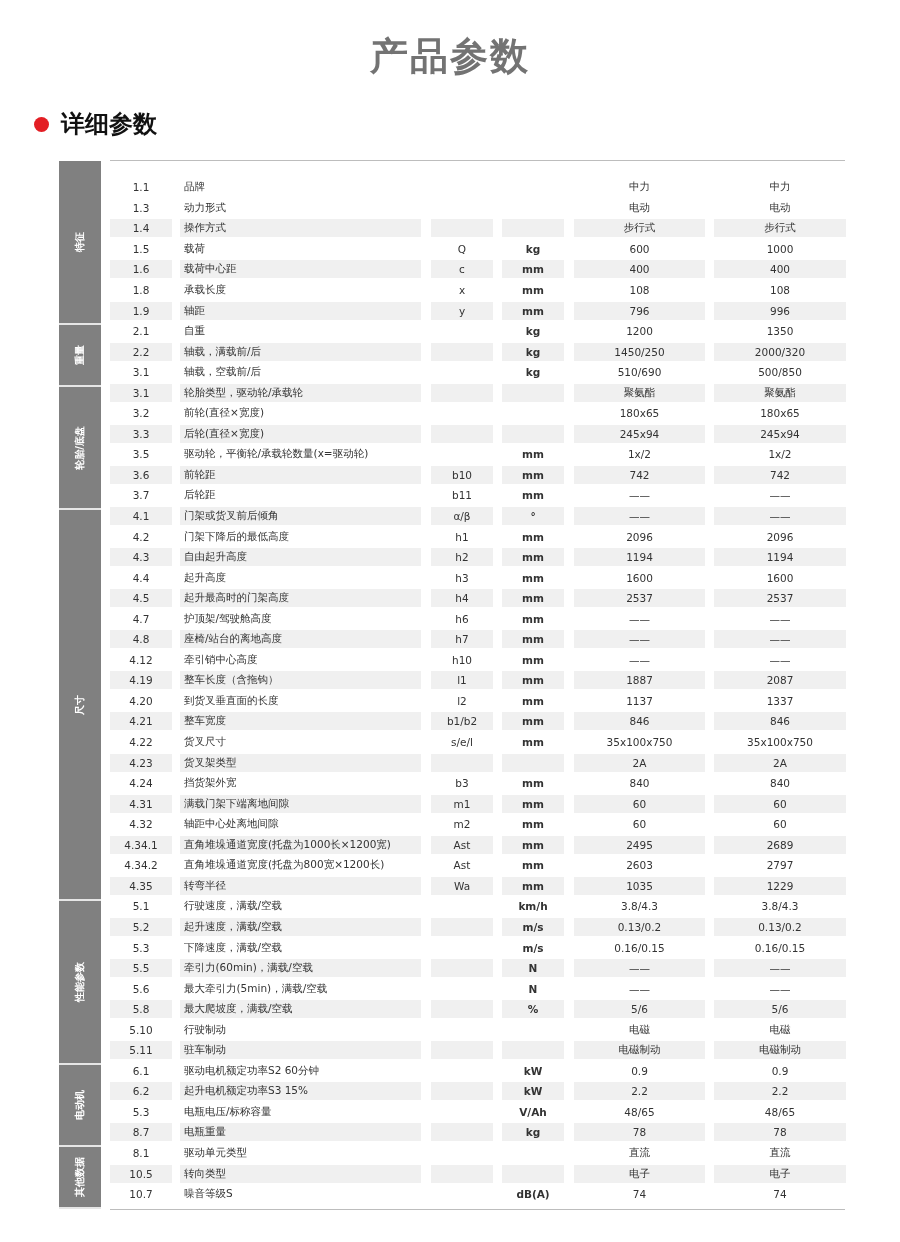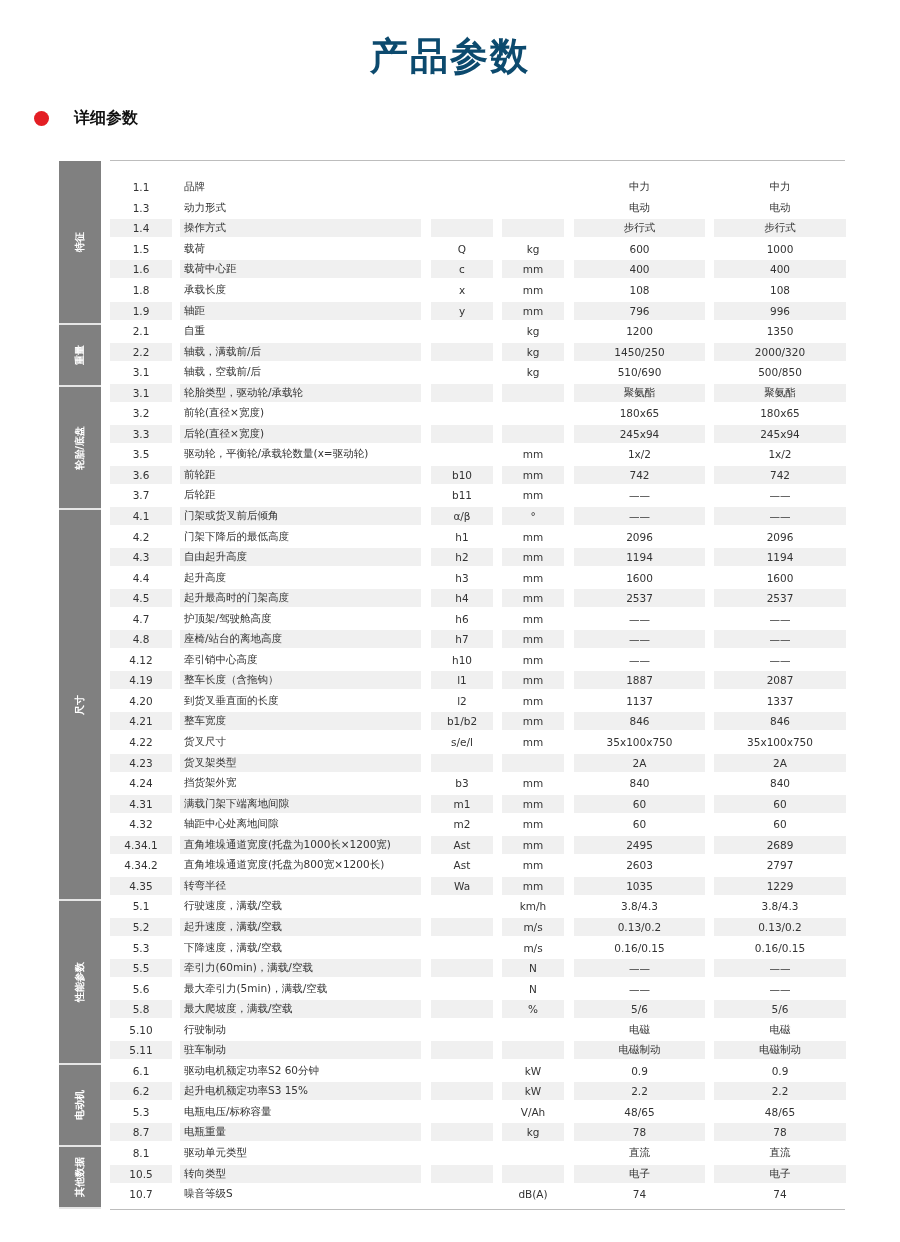--- a/index.html
+++ b/index.html
@@ -1,35 +1,35 @@
 <!DOCTYPE html>
 <html><head>
 <meta charset="utf-8">
 <style>
   html, body { margin:0; padding:0; background:#ffffff; }
   body { width:900px; height:1242px; position:relative; font-family:"DejaVu Sans","Liberation Sans",sans-serif; color:#333; overflow:hidden; }
   .title-wrap { position:absolute; left:0; top:34px; width:900px; text-align:center; }
-  .title { display:inline-block; position:relative; font-family:"DejaVu Serif","Liberation Serif",serif; font-weight:bold; font-size:38px; letter-spacing:2px; color:#0c4a6e; padding:0 4px; line-height:44px; }
+  .title { display:inline-block; position:relative; font-family:"DejaVu Serif","Liberation Serif",serif; font-weight:bold; font-size:38px; letter-spacing:2px; color:#737373; padding:0 4px; line-height:44px; }
   .title-bar { position:absolute; left:0; right:0; bottom:2px; height:12px; background:#d9161c; z-index:-1; }
   .section-head { position:absolute; left:34px; top:108px; display:flex; align-items:center; }
   .dot { width:15px; height:15px; border-radius:50%; background:#e31e24; margin-right:12px; }
-  .section-title { font-size:16px; font-weight:bold; color:#111;margin-left:13px; }
+  .section-title { font-size:24px; font-weight:bold; color:#111; }
   .table-top { position:absolute; left:110px; top:160px; width:735px; height:1px; background:#bdbdbd; }
   .table-bottom { position:absolute; left:110px; top:1209px; width:735px; height:1px; background:#bdbdbd; }
   .groups { position:absolute; left:59px; top:161px; width:42px; }
   .group { background:#808080; position:relative; border-bottom:2px solid #e6e6e6; box-sizing:border-box; }
   .group-label { position:absolute; left:50%; top:50%; transform:translate(-50%,-50%) rotate(-90deg); color:#fff; font-size:10px; font-weight:bold; white-space:nowrap; }
   .rows { position:absolute; left:110px; top:161px; width:736px;margin-top:16px; }
   .row { display:flex; height:20.55px; align-items:center; font-size:10.5px; color:#333; }
   .cell { height:18px; display:flex; align-items:center; box-sizing:border-box; }
   .row.alt .cell { background:#f0f0f0; }
   .c-num { width:62px; justify-content:center; margin-right:8px; }
   .c-name { width:241px; padding-left:4px; margin-right:10px; }
   .c-sym { width:62px; justify-content:center; margin-right:9px; }
-  .c-unit { width:62px; justify-content:center; margin-right:10px; }
+  .c-unit { width:62px; justify-content:center; margin-right:10px;font-weight:bold; }
   .c-v1 { width:131px; justify-content:center; margin-right:9px; }
   .c-v2 { width:132px; justify-content:center; }
 </style>
 </head>
 <body>
 
 <div class="title-wrap">
   <div class="title">
     <span class="title-bar"></span>
     <span>产品参数</span>

